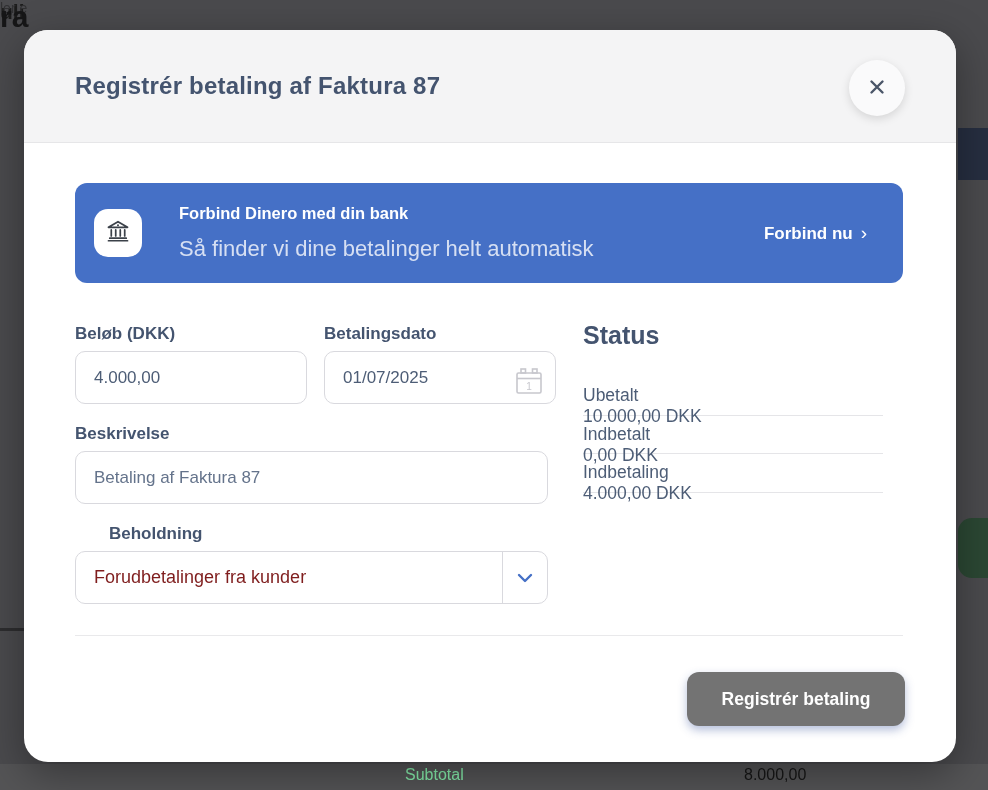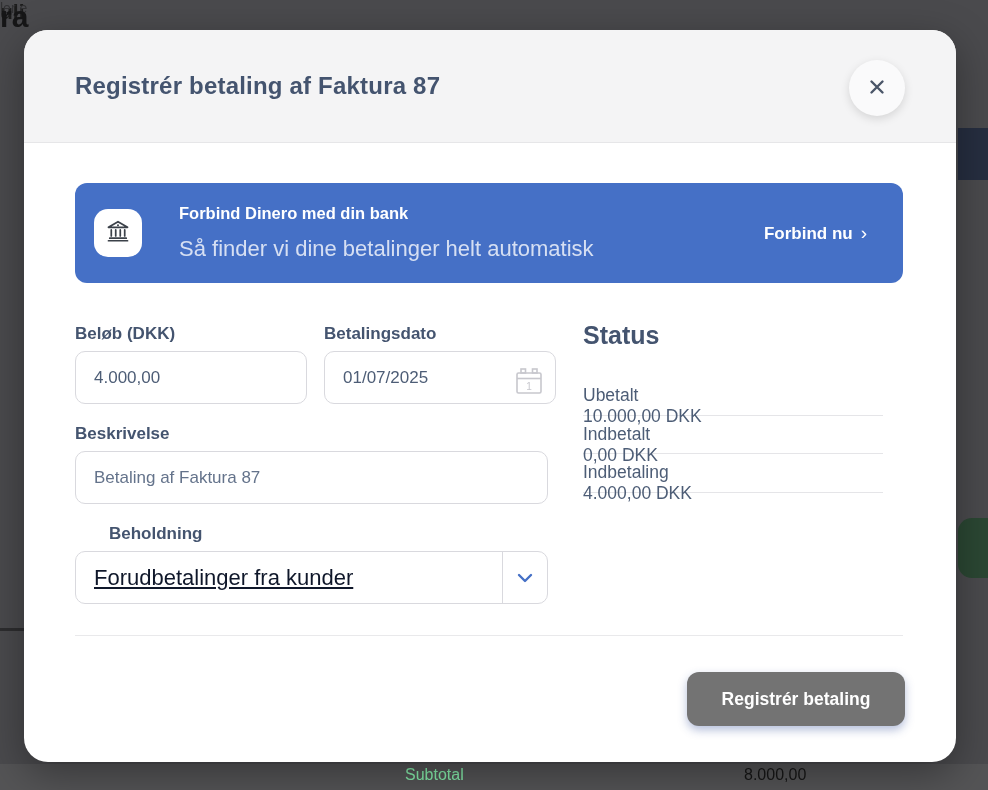--- a/index.html
+++ b/index.html
@@ -80,21 +80,21 @@
   .inp-date   { left: 300px; top: 321px; width: 232px; padding-right: 52px; }
   .inp-desc   { left: 51px; top: 421px; width: 473px; color: #64738b; }
 
   .calendar-icon { position: absolute; left: 488px; top: 334px; pointer-events: none; }
 
   .select-field {
     position: absolute; left: 51px; top: 521px; width: 473px; height: 53px;
     border: 1px solid #d9d9de; border-radius: 10px; background: #fff;
     display: flex; align-items: center; cursor: pointer;
   }
-  .select-value { font-size: 22px; color: #0f172a; padding-left: 18px; flex: 1 1 auto; text-decoration: underline; }
+  .select-value { font-size: 18px; color: #7f1d1d; padding-left: 18px; flex: 1 1 auto; }
   .select-chev-zone {
     width: 45px; height: 100%; border-left: 1px solid #d9d9de;
     display: flex; align-items: center; justify-content: center; flex: 0 0 auto;
   }
 
   
   .status-heading {
     position: absolute; left: 559px; top: 291px;
     font-size: 25px; font-weight: 700; color: #44546f;
   }

